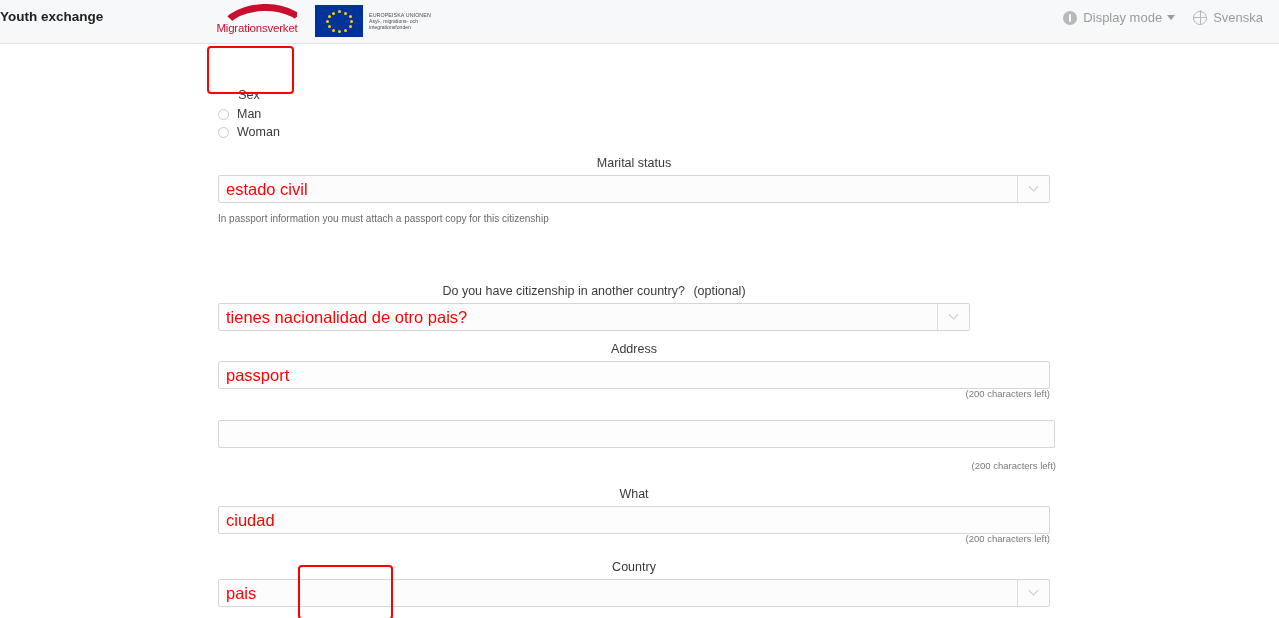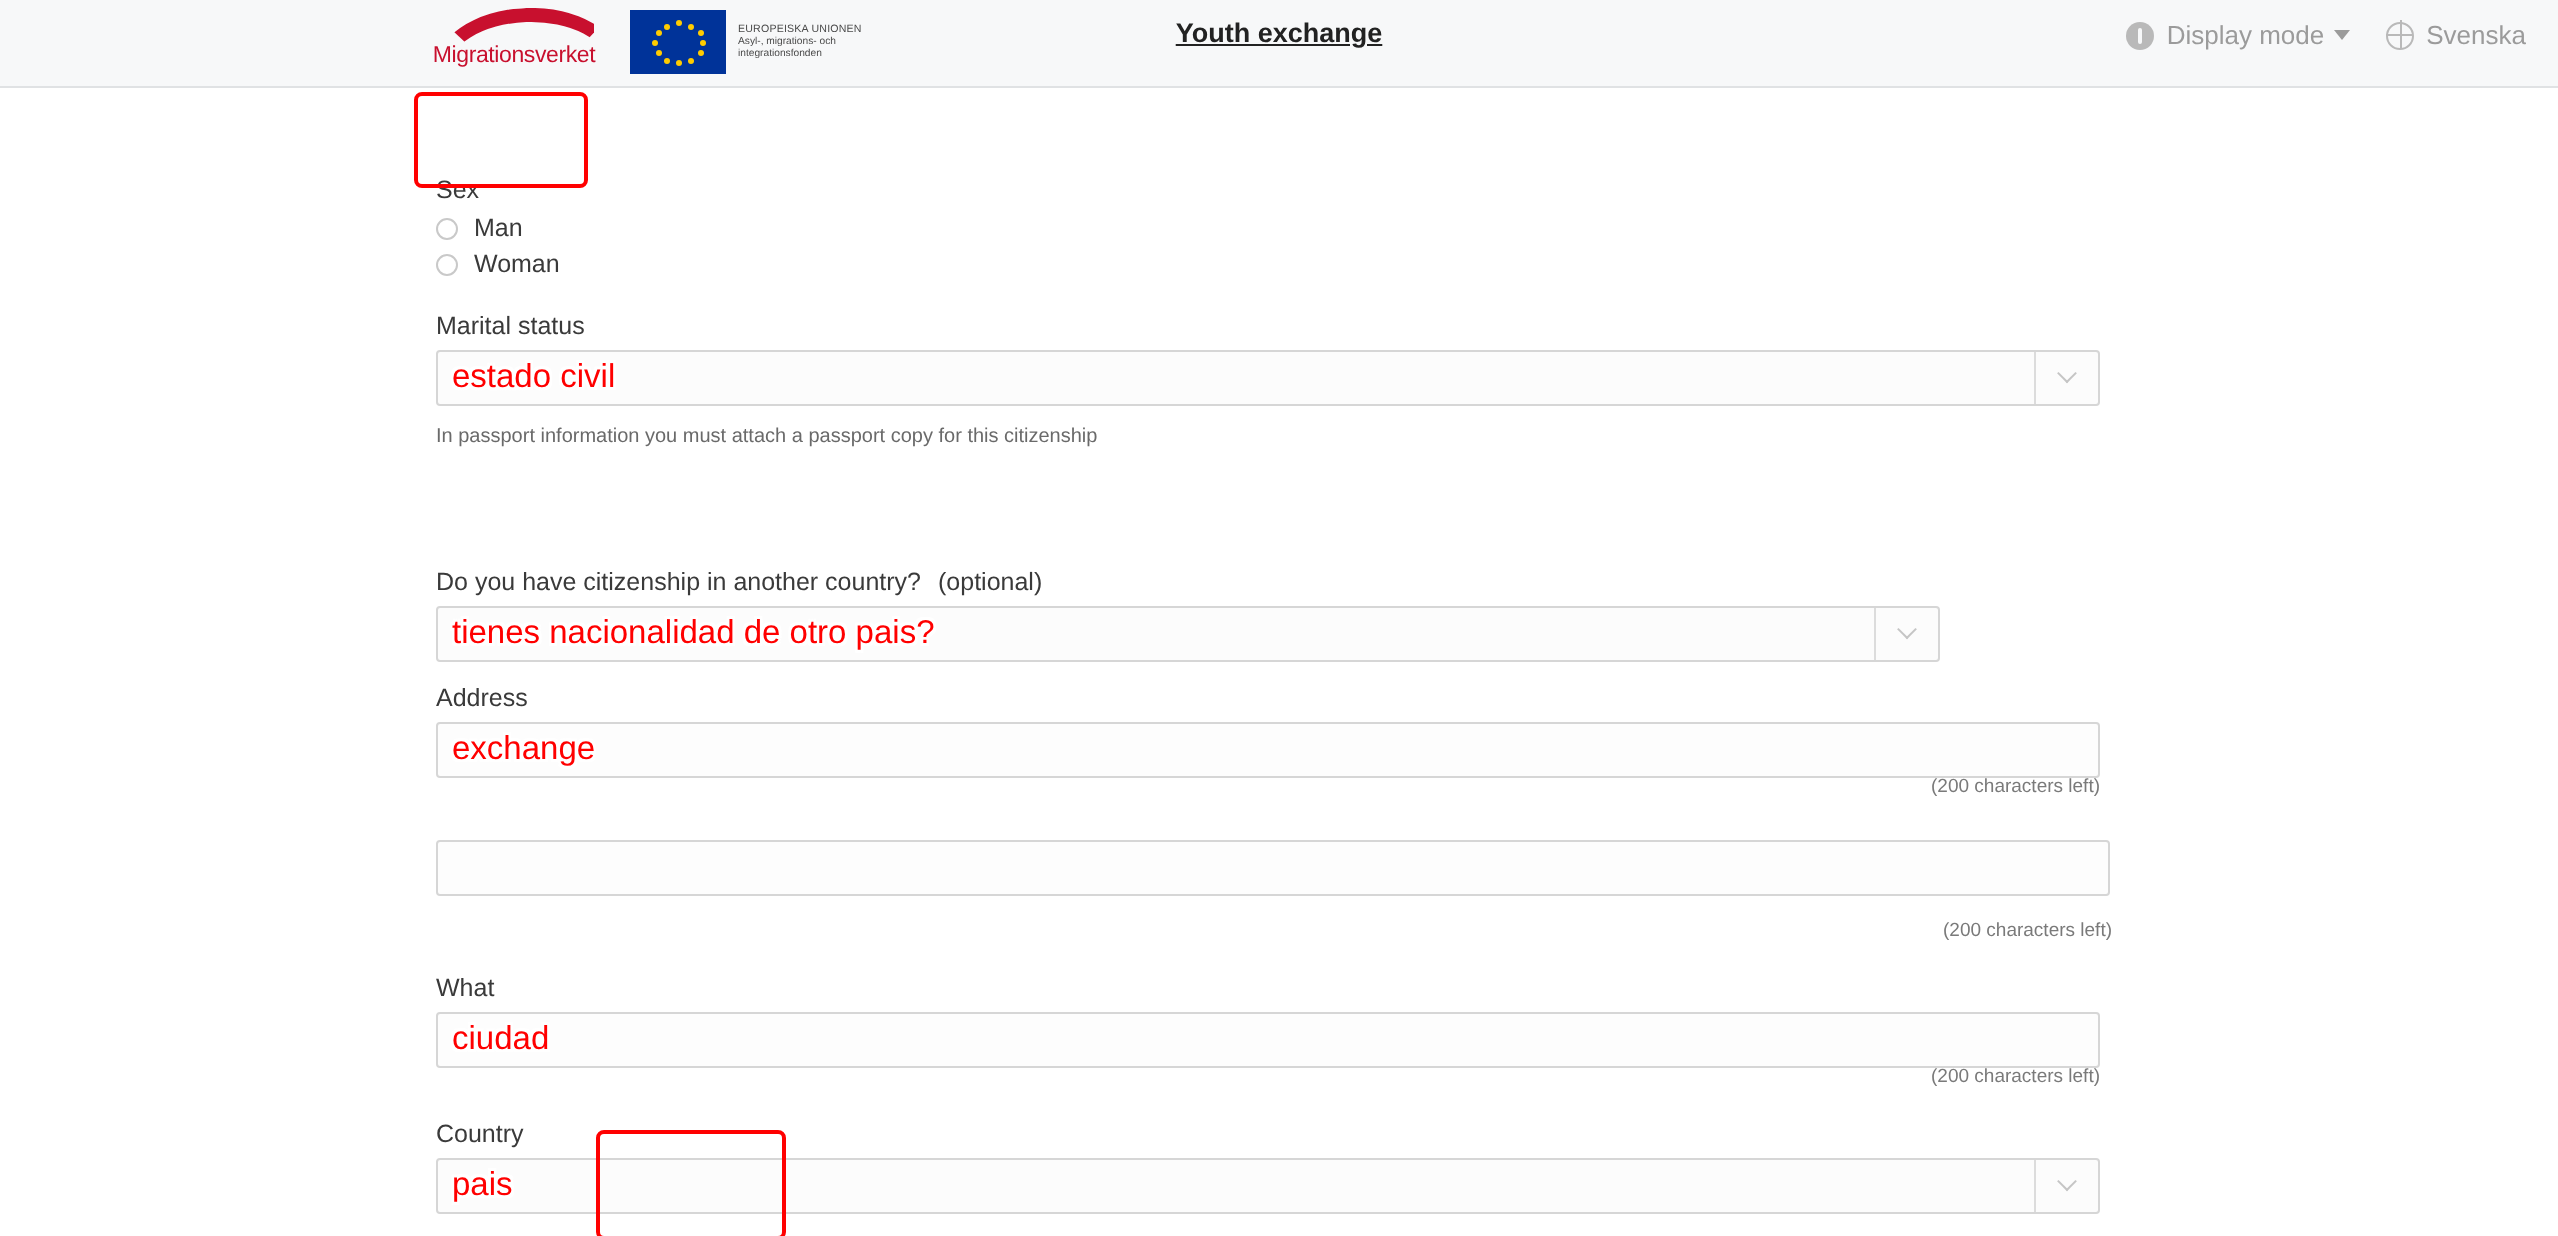--- a/index.html
+++ b/index.html
@@ -71,25 +71,23 @@
     line-height: 1.18;
     color: #4a4a4a;
   }
   .eu-text .l1 { font-size: 5.3px; letter-spacing: 0.1px; }
   .eu-text .l2 { font-size: 5.1px; }
   .eu-text .l3 { font-size: 5.1px; }
 
   .app-title {
     position: absolute;
     left: 0; right: 0; top: 9px;
-    text-align: center;
     font-size: 13.5px;
     font-weight: bold;
     color: #222222;
-    text-decoration: underline;
   }
   .header-right {
     position: absolute;
     right: 16px; top: 10px;
     display: flex;
     align-items: center;
     gap: 18px;
     font-size: 13px;
     color: #9b9b9b;
   }
@@ -132,21 +130,21 @@
     position: absolute; left: -1.3px; top: 50%;
     width: 13.4px; height: 1.3px; margin-top: -0.6px;
     background: #b9b9b9;
   }
 
   
   .form-wrap {
     position: relative;
     padding: 0;
   }
-  .field { position: absolute; }
+  .field { position: absolute; text-align: center; }
   .flabel {
     font-size: 12.5px;
     color: #3a3a3a;
     white-space: nowrap;
   }
   .flabel .optional { color: #3a3a3a; }
   .fhint {
     font-size: 10px;
     color: #6a6a6a;
     margin-top: 2px;
@@ -298,21 +296,21 @@
       <span class="val">tienes nacionalidad de otro pais?</span>
       <span class="chev-wrap">
           <span class="chev"></span>
         </span>
     </div>
   </div>
 
   <div class="field" style="left:218px; top:298px;">
     <div class="flabel">Address</div>
     <div class="inp" style="width:832px; margin-top:5px;">
-      <span class="val">exchange</span>
+      <span class="val">passport</span>
     </div>
   </div>
   <div class="counter" style="left:768px; top:344px; width:282px;">(200 characters left)</div>
 
   <div class="field" style="left:218px; top:371px;">
     <div class="inp" style="width:837px; margin-top:5px;">
       <span class="val"></span>
     </div>
   </div>
   <div class="counter" style="left:768px; top:416px; width:288px;">(200 characters left)</div>

